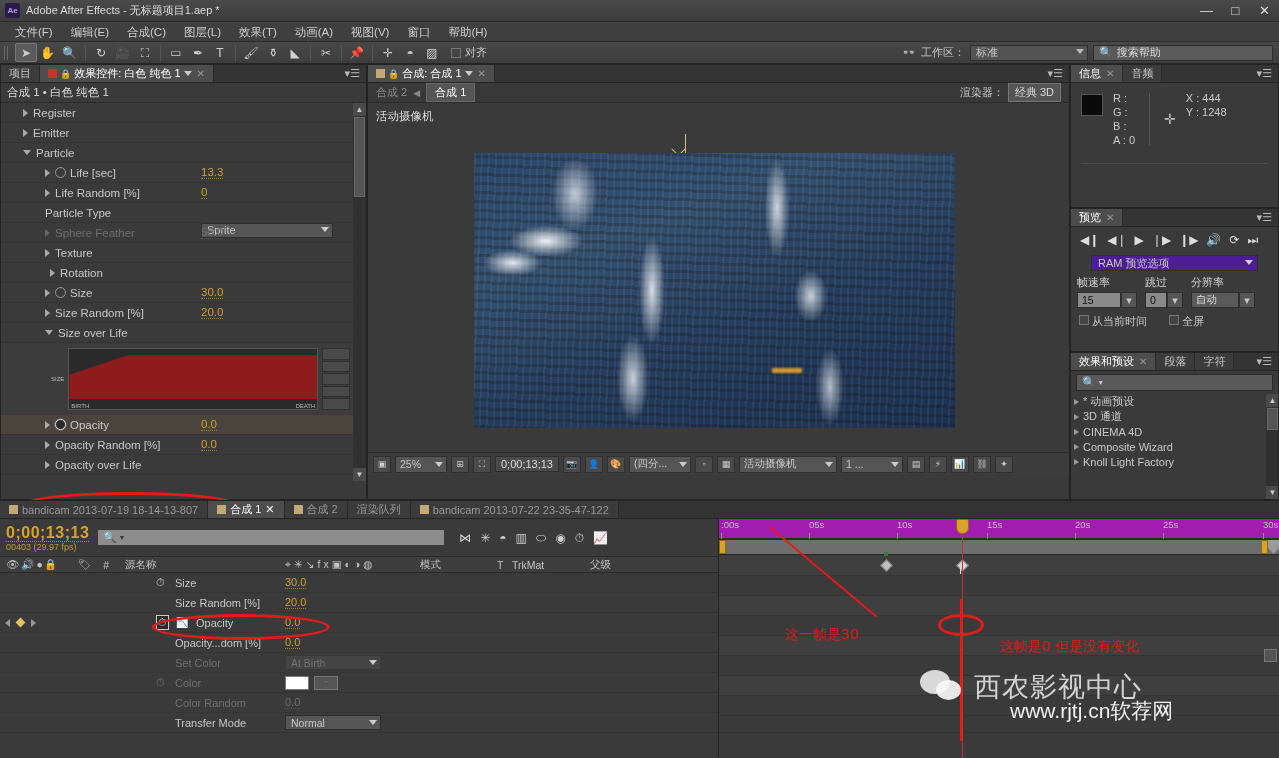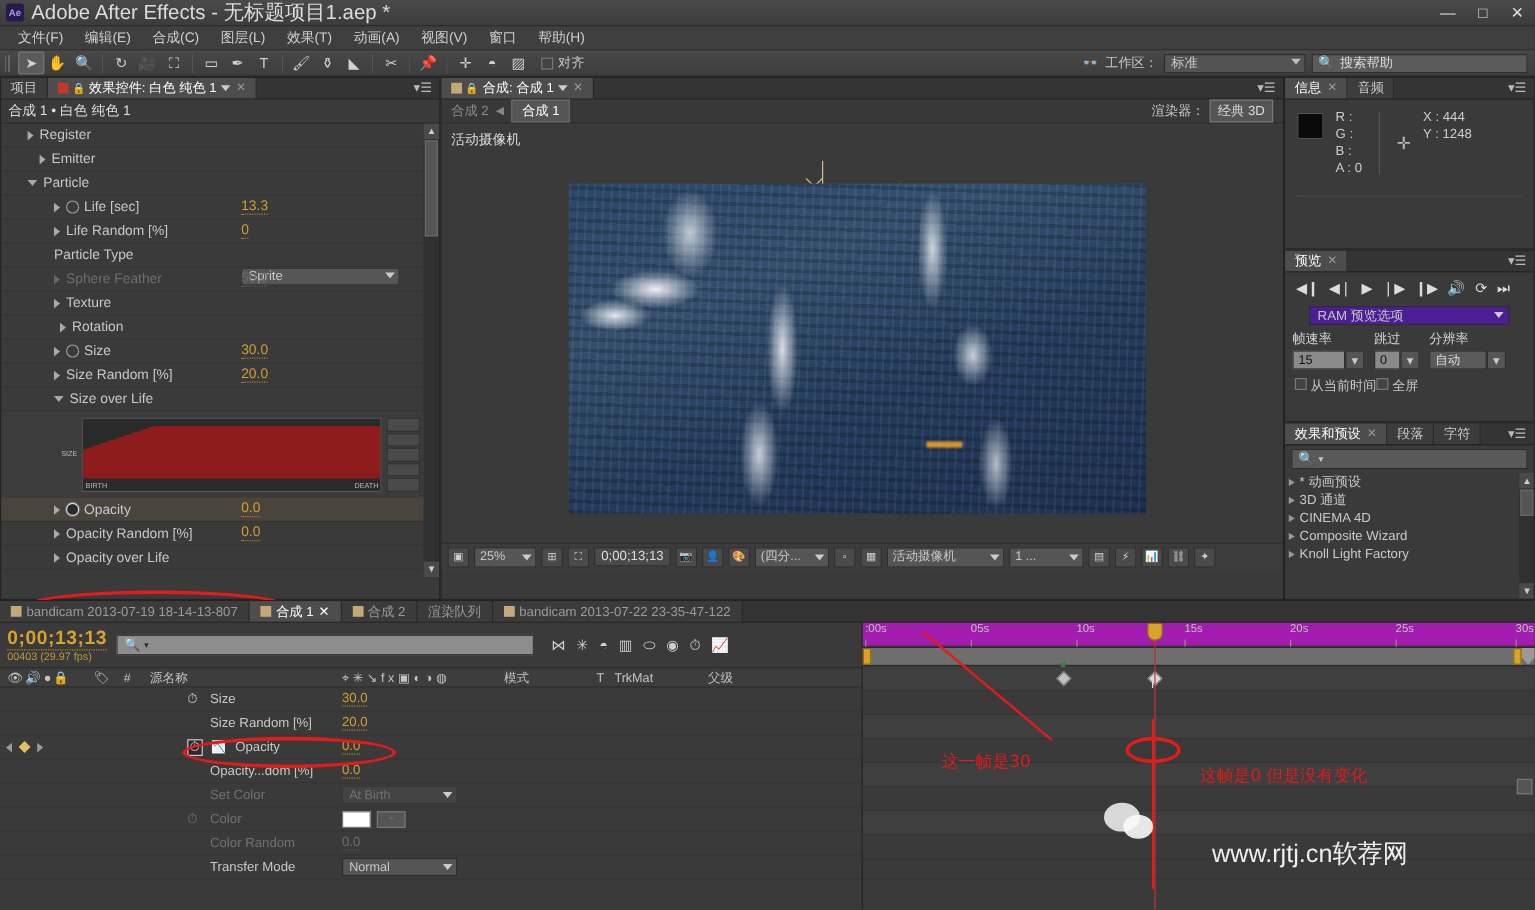--- a/index.html
+++ b/index.html
@@ -16,21 +16,21 @@
   .titlebar {
     height: 22px; background: linear-gradient(#4a4a4a,#3c3c3c);
     display: flex; align-items: center; padding-left: 5px;
     border-bottom: 1px solid #2a2a2a;
   }
   .ae-logo {
     width: 15px; height: 15px; background: #2a1a4a; color:#b0a0e0;
     font-size: 8px; font-weight: bold; display:flex;align-items:center;justify-content:center;
     border-radius: 2px; margin-right: 6px;
   }
-  .title-text { font-size: 17px; color: #dcdcdc; }
+  .title-text { font-size: 11px; color: #dcdcdc; }
   .win-btns { margin-left:auto; display:flex; height:100%; }
   .win-btn { width: 29px; display:flex;align-items:center;justify-content:center; font-size:13px; color:#ddd; }
   
   .menubar {
     height: 20px; background:#3f3f3f; display:flex; align-items:center;
     padding-left: 6px; border-bottom:1px solid #2d2d2d;
   }
   .menu-item { padding: 0 9px; font-size: 11.5px; color:#cfcfcf; line-height:20px; }
   
   .toolbar {
@@ -169,21 +169,21 @@
      display:flex;align-items:center;padding-left:6px;font-size:11px;position:relative;}
   .prev-opt .arw{position:absolute;right:4px;top:4px;border-left:4px solid transparent;
     border-right:4px solid transparent;border-top:5px solid #ccc;}
   .prev-fields { display:flex;padding:2px 6px;gap:8px;font-size:11px;align-items:flex-end;}
   .pf label{display:block;margin-bottom:2px;color:#d4d4d4;}
   .pf-input{height:16px;background:#8a8a8a;border:1px solid #2e2e2e;color:#111;
     display:flex;align-items:center;padding-left:4px;font-size:10.5px;}
   .pf-drop{width:16px;height:16px;background:#555;border:1px solid #2e2e2e;
     display:flex;align-items:center;justify-content:center;}
   .pf-row{display:flex;}
-  .prev-checks{display:flex;padding:4px 8px;font-size:11px;align-items:center;}
+  .prev-checks{display:flex;gap:22px;padding:4px 8px;font-size:11px;align-items:center;}
   .fx-search{margin:3px 5px;height:17px;background:#595959;border:1px solid #2b2b2b;
     display:flex;align-items:center;gap:3px;padding-left:5px;font-size:11px;}
   .fx-list{flex:1;overflow:hidden;position:relative;padding-left:3px;}
   .fx-item{height:15px;display:flex;align-items:center;gap:4px;font-size:11px;color:#cacaca;}
   .fx-tri{width:0;height:0;border-top:3.5px solid transparent;border-bottom:3.5px solid transparent;
     border-left:5px solid #9a9a9a;}
 
   
   .timeline { height: 278px; background:#3a3a3a; border-top:1px solid #232323; position:relative;}
   .tl-tabs { height:18px;background:#333;display:flex;align-items:stretch;border-bottom:1px solid #242424;}
@@ -332,21 +332,21 @@
       </div>
       <div class="menu-burger">▾☰</div>
     </div>
     <div class="ec-header">合成 1 • 白色 纯色 1</div>
     <div class="ec-list">
 
       <div class="ec-row" style="padding-left:22px">
         <span class="tri"></span>
         <span class="ec-name">Register</span>
       </div>
-      <div class="ec-row" style="padding-left:32px">
+      <div class="ec-row" style="padding-left:22px">
         <span class="tri"></span>
         <span class="ec-name">Emitter</span>
       </div>
       <div class="ec-row" style="padding-left:22px">
         <span class="tri open"></span>
         <span class="ec-name">Particle</span>
       </div>
       <div class="ec-row" style="padding-left:44px">
         <span class="tri"></span>
         <span class="stopw"></span>
@@ -806,16 +806,17 @@
   <div class="ann-text" style="left:785px;top:125px;">这一帧是30</div>
   <div class="ann-ellipse" style="left:938px;top:113px;width:46px;height:22px;"></div>
   <div class="ann-vline" style="left:960px;top:98px;height:142px;"></div>
   <div class="ann-text" style="left:1000px;top:137px;">这帧是0  但是没有变化</div>
 
   <div style="position:absolute;left:920px;top:168px;display:flex;align-items:center;gap:10px;pointer-events:none">
     <div class="wm-bubble">
       <div class="wm-b1"></div>
       <div class="wm-b2"></div>
     </div>
+    <div class="wm-text">西农影视中心</div>
   </div>
   <div class="wm-url" style="left:1010px;top:196px">www.rjtj.cn软荐网</div>
 
 </div>
 
 </body></html>

